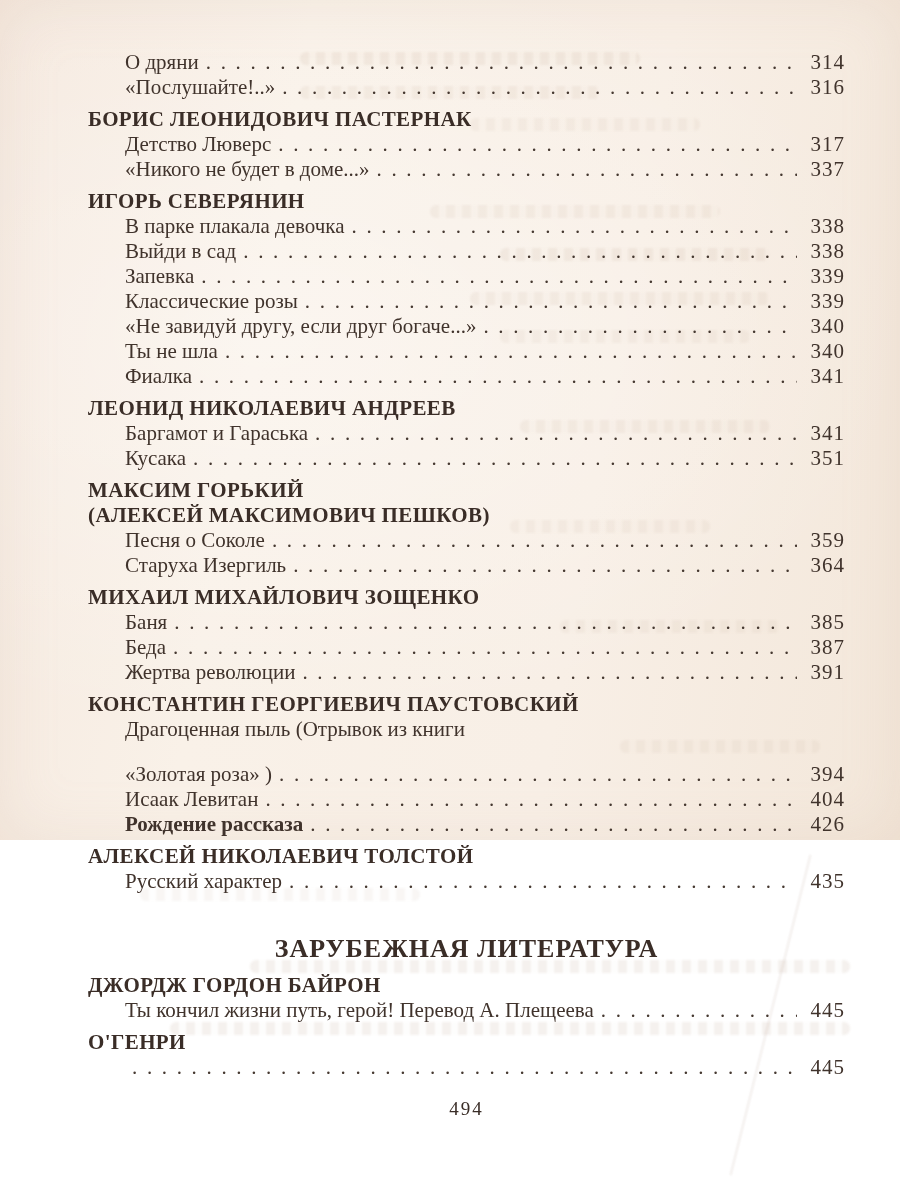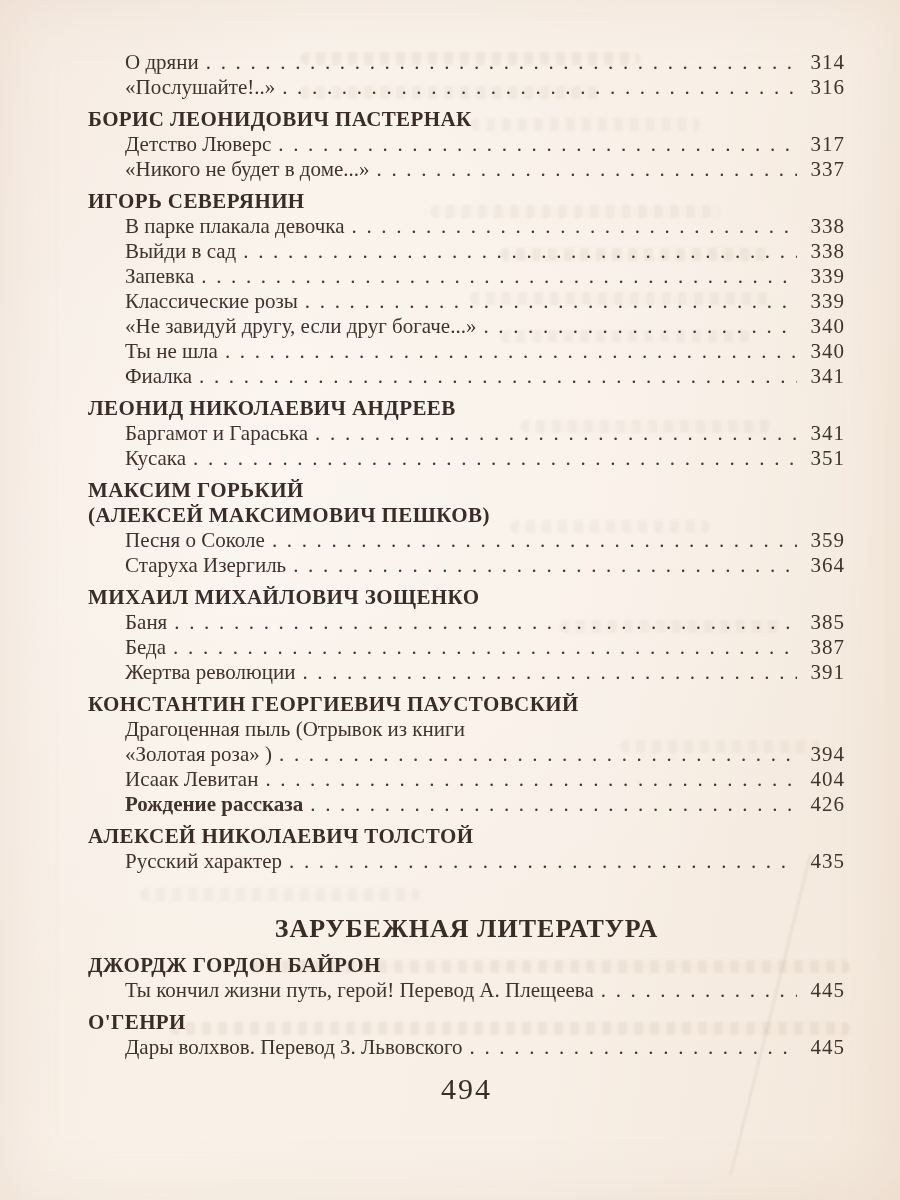--- a/index.html
+++ b/index.html
@@ -8,21 +8,21 @@
   }
   body {
     width: 900px;
     height: 1200px;
     overflow: hidden;
     font-family: "Liberation Serif", "DejaVu Serif", serif;
   }
   .page {
     position: relative;
     width: 900px;
-    height: 1200px;
+    height: 840px;
     background:
       radial-gradient(ellipse 120% 80% at 30% 40%, rgba(255,255,255,0.35), rgba(255,255,255,0) 60%),
       linear-gradient(100deg, #f5e9df 0%, #f9f1e8 30%, #f8efe6 65%, #f3e7da 100%);
     box-shadow: inset 0 0 60px rgba(205,170,150,0.18);
     color: #40332c;
   }
   
   .ghost {
     position: absolute;
     height: 13px;
@@ -96,21 +96,21 @@
     text-align: center;
     font-weight: 700;
     font-size: 26px;
     letter-spacing: 1px;
     color: #3a2d27;
     margin-top: 42px;
     margin-bottom: 12px;
   }
   .folio {
     text-align: center;
-    font-size: 30px;
+    font-size: 19px;
     letter-spacing: 2px;
     margin-top: 16px;
     color: #3a2d27;
   }
 </style>
 </head>
 <body>
 
 <div class="page">
   <div class="ghost"></div>
@@ -225,21 +225,21 @@
         <div class="toc-entry">
           <div class="entry-title" style="display: inline;"><span>Жертва революции</span></div>
           <div class="entry-leader">. . . . . . . . . . . . . . . . . . . . . . . . . . . . . . . . . . . . . . . . . . . . . . . . . . . . . . . . . . . . . . . . . . . . . . . . . . . . . . . . </div>
           <div class="entry-page">391</div>
         </div>
         <div class="author-heading first-line">КОНСТАНТИН ГЕОРГИЕВИЧ ПАУСТОВСКИЙ</div>
         <div class="toc-entry">
           <div class="entry-title" style="display: inline;"><span>Драгоценная пыль </span><span class="it">(Отрывок из книги</span></div>
         </div>
         <div class="toc-entry">
-          <div class="entry-title" style="display: inline;"><span class="it">«Золотая роза» )</span></div>
+          <div class="entry-title" style="display: inline; margin-top: 20px;"><span class="it">«Золотая роза» )</span></div>
           <div class="entry-leader">. . . . . . . . . . . . . . . . . . . . . . . . . . . . . . . . . . . . . . . . . . . . . . . . . . . . . . . . . . . . . . . . . . . . . . . . . . . . . . . . </div>
           <div class="entry-page">394</div>
         </div>
         <div class="toc-entry">
           <div class="entry-title" style="display: inline;"><span>Исаак Левитан</span></div>
           <div class="entry-leader">. . . . . . . . . . . . . . . . . . . . . . . . . . . . . . . . . . . . . . . . . . . . . . . . . . . . . . . . . . . . . . . . . . . . . . . . . . . . . . . . </div>
           <div class="entry-page">404</div>
         </div>
         <div class="toc-entry">
           <div class="entry-title" style="display: inline; font-weight: bold;"><span>Рождение рассказа</span></div>
@@ -254,20 +254,19 @@
         </div>
         <div class="section-heading">ЗАРУБЕЖНАЯ ЛИТЕРАТУРА</div>
         <div class="author-heading first-line">ДЖОРДЖ ГОРДОН БАЙРОН</div>
         <div class="toc-entry">
           <div class="entry-title" style="display: inline;"><span>Ты кончил жизни путь, герой! </span><span class="it">Перевод А. Плещеева</span></div>
           <div class="entry-leader">. . . . . . . . . . . . . . . . . . . . . . . . . . . . . . . . . . . . . . . . . . . . . . . . . . . . . . . . . . . . . . . . . . . . . . . . . . . . . . . . </div>
           <div class="entry-page">445</div>
         </div>
         <div class="author-heading first-line">О'ГЕНРИ</div>
         <div class="toc-entry">
-          <div class="entry-title" style="display: inline;"><span>Дары волхвов. </span><span class="it">Перевод З. Львовского</span></div>
           <div class="entry-leader">. . . . . . . . . . . . . . . . . . . . . . . . . . . . . . . . . . . . . . . . . . . . . . . . . . . . . . . . . . . . . . . . . . . . . . . . . . . . . . . . </div>
           <div class="entry-page">445</div>
         </div>
       </div>
     <div class="folio">494</div>
   </div>
 </div>
 
 </body></html>

